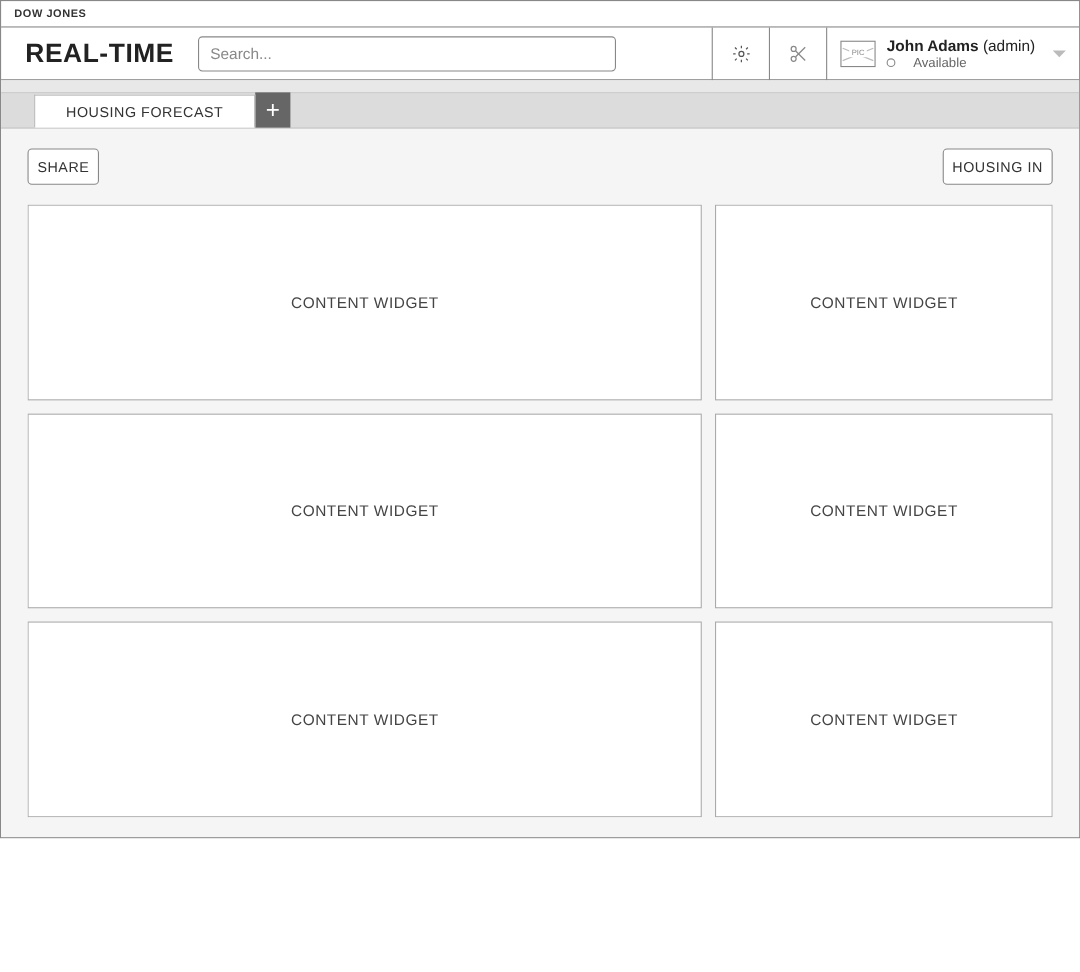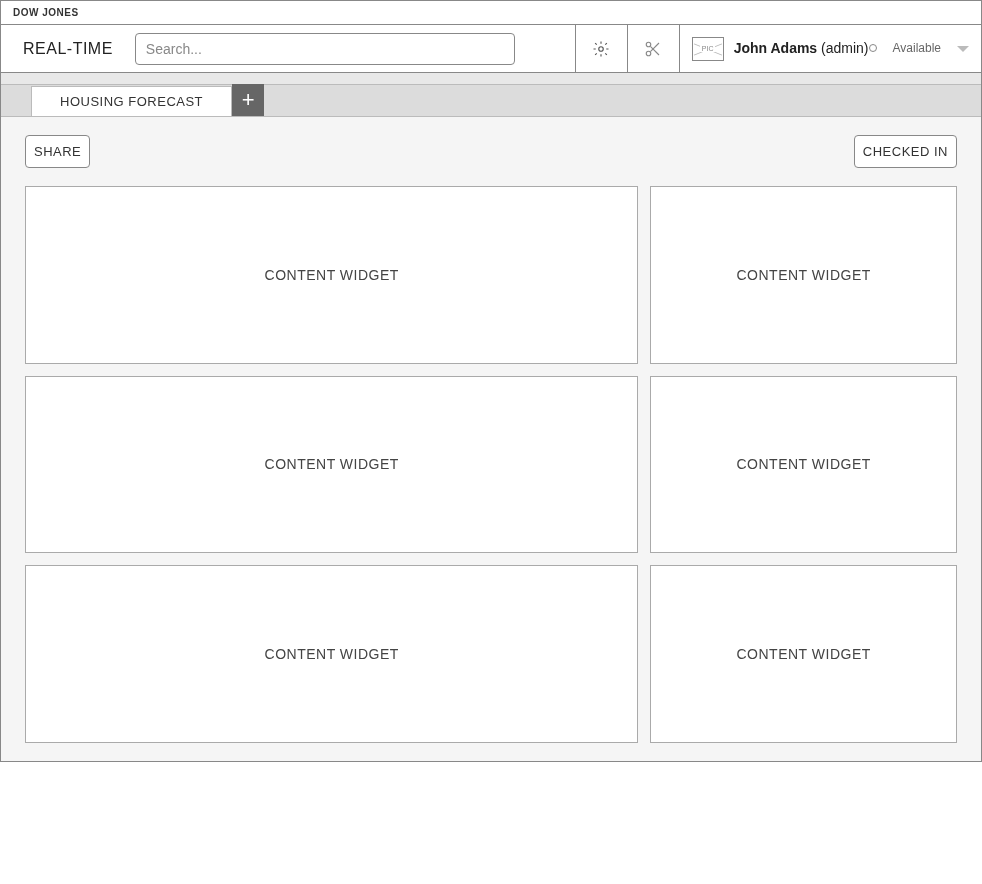--- a/index.html
+++ b/index.html
@@ -28,22 +28,22 @@
       color: #333;
       border-bottom: 1px solid #888;
     }
     .header-bar {
       display: flex;
       align-items: center;
       border-bottom: 1px solid #888;
       height: 48px;
     }
     .app-title {
-      font-size: 16px;
-      font-weight: normal;
+      font-size: 24px;
+      font-weight: bold;
       padding: 0 22px;
       color: #222;
       letter-spacing: 0.5px;
     }
     .search-wrap {
       flex: 0 0 auto;
       width: 380px;
     }
     .search-input {
       width: 100%;
@@ -102,21 +102,21 @@
     .avatar-box::before { transform: rotate(22deg); }
     .avatar-box::after { transform: rotate(-22deg); }
     .avatar-label {
       position: relative;
       z-index: 1;
       background: #fff;
       padding: 0 2px;
     }
     .user-info {
       display: flex;
-      flex-direction: row;
+      flex-direction: column;
       line-height: 1.2;
     }
     .user-name-line {
       font-size: 14px;
       color: #222;
     }
     .user-name-line .bold {
       font-weight: bold;
     }
     .user-status-line {
@@ -281,21 +281,21 @@
   <div class="tab-bar">
     <div class="tab">HOUSING FORECAST</div>
     <div class="add-tab">
       <span>+</span>
     </div>
   </div>
 
   <div class="content-area">
     <div class="action-row">
       <button class="btn">SHARE</button>
-      <button class="btn">CHECKED IN</button>
+      <button class="btn">HOUSING IN</button>
     </div>
 
     <div class="widget-grid">
       <div class="widget">CONTENT WIDGET</div>
       <div class="widget">CONTENT WIDGET</div>
       <div class="widget">CONTENT WIDGET</div>
       <div class="widget">CONTENT WIDGET</div>
       <div class="widget">CONTENT WIDGET</div>
       <div class="widget">CONTENT WIDGET</div>
     </div>

